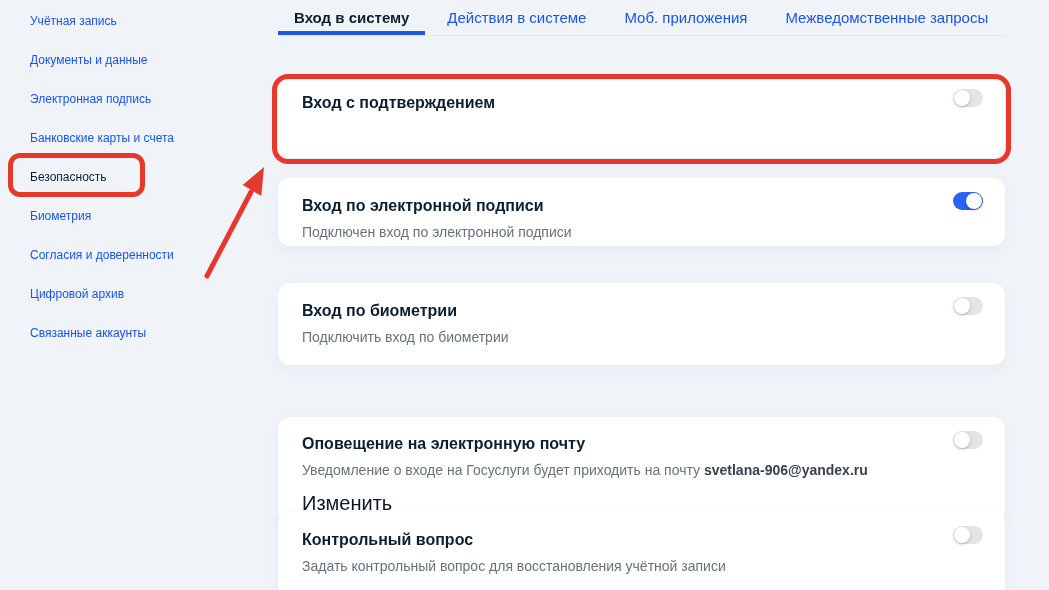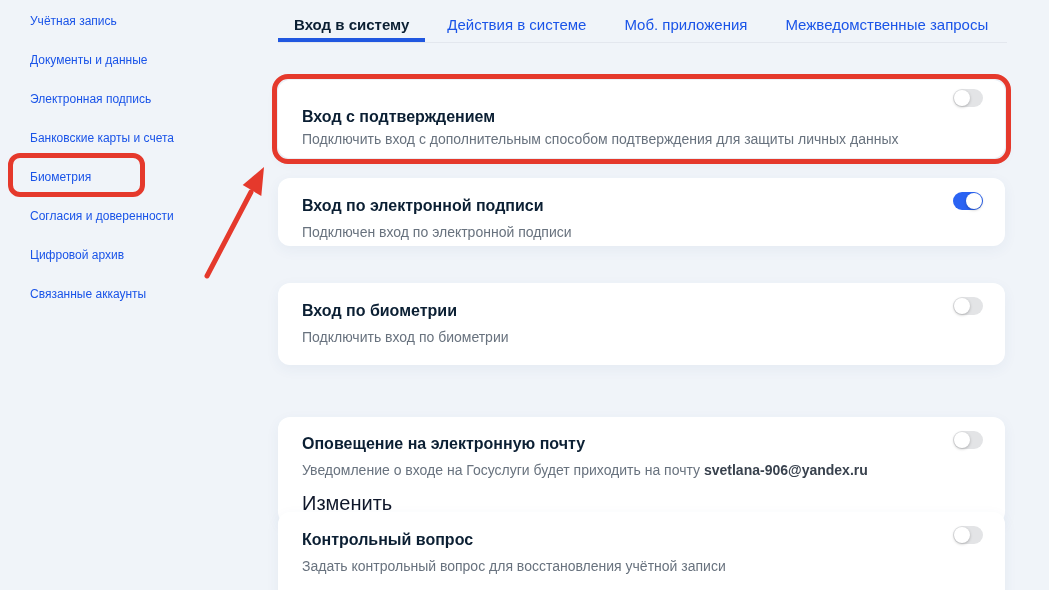--- a/index.html
+++ b/index.html
@@ -23,21 +23,21 @@
   .side-item.active { color:#0b1f33; cursor:default; }
 
   .ring {
     position:absolute; border:5px solid #e5392c; border-radius:12px;
     pointer-events:none; z-index:5;
   }
   .ring-sidebar { left:8px; top:153px; width:137px; height:44px; }
 
   
   .tabs {
-    position:absolute; left:278px; top:7px; width:729px; height:36px;
+    position:absolute; left:278px; top:0; width:729px; height:36px;
     display:flex; gap:6px; border-bottom:1px solid #e3e7ee;
   }
   .tab {
     padding:10px 16px 0; font-size:15px; line-height:16px;
     color:#1a54e8; cursor:pointer; white-space:nowrap;
   }
   .tab.active {
     color:#0b1f33; font-weight:bold;
     box-shadow:inset 0 -4px 0 #2057e0;
   }
@@ -49,21 +49,21 @@
     box-shadow:0 4px 14px rgba(50,80,135,0.06);
     padding:19px 60px 19px 24px;
   }
   .card h3 { font-size:16px; line-height:17px; font-weight:bold; color:#0b1f33; }
   .card p  { margin-top:10px; font-size:14px; line-height:17px; color:#68727e; }
   .card .email { font-weight:bold; color:#39424e; }
   .card .change-link {
     display:inline-block; margin-top:13px; font-size:20px;
     color:#0f172a; text-decoration:none; cursor:pointer;
   }
-  .card-1 { top:80px;  height:78px; padding-top:28px; }
+  .card-1 { top:80px;  height:78px; padding-top:14px; }
   .card-1 p { margin-top:6px; }
   .card-2 { top:178px; height:68px; }
   .card-3 { top:283px; height:82px; }
   .card-4 { top:385px; height:107px; padding-top:18px;margin-top:32px; }
   .card-5 { top:512px; height:110px; }
 
   .ring-card { left:-6px; top:-6px; right:-6px; bottom:-6px; border-radius:16px; }
 
   
   .toggle {
@@ -87,39 +87,39 @@
   }
 </style>
 </head>
 <body>
 
 <nav class="sidebar">
   <a class="side-item">Учётная запись</a>
   <a class="side-item">Документы и данные</a>
   <a class="side-item">Электронная подпись</a>
   <a class="side-item">Банковские карты и счета</a>
+  <a class="side-item active">Безопасность</a>
   <a class="side-item">Биометрия</a>
   <a class="side-item">Согласия и доверенности</a>
   <a class="side-item">Цифровой архив</a>
   <a class="side-item">Связанные аккаунты</a>
 </nav>
 
 <div class="ring ring-sidebar"></div>
 
 <div class="tabs">
   <div class="tab active">Вход в систему</div>
   <div class="tab">Действия в системе</div>
   <div class="tab">Моб. приложения</div>
   <div class="tab">Межведомственные запросы</div>
 </div>
 
 <section class="card card-1">
   <div class="ring ring-card"></div>
   <h3>Вход с подтверждением</h3>
-  <p>Подключить вход с дополнительным способом подтверждения для защиты личных данных</p>
   <div class="toggle">
       <div class="knob"></div>
     </div>
 </section>
 
 <section class="card card-2">
   <h3>Вход по электронной подписи</h3>
   <p>Подключен вход по электронной подписи</p>
   <div class="toggle on">
       <div class="knob"></div>

